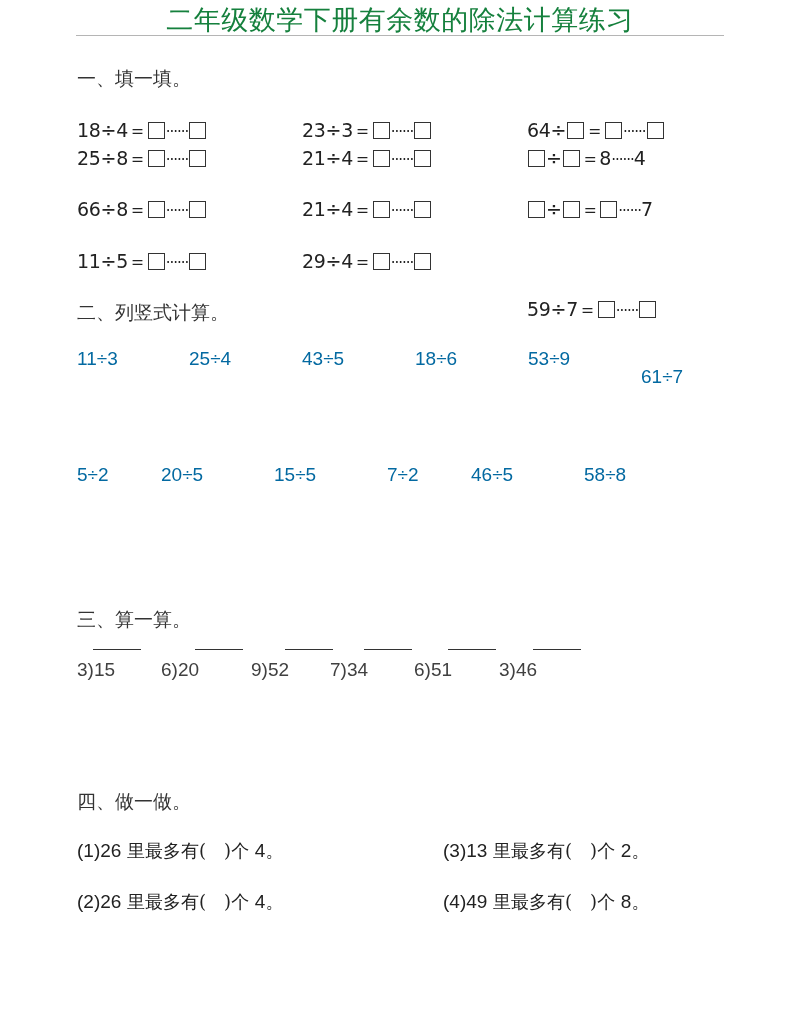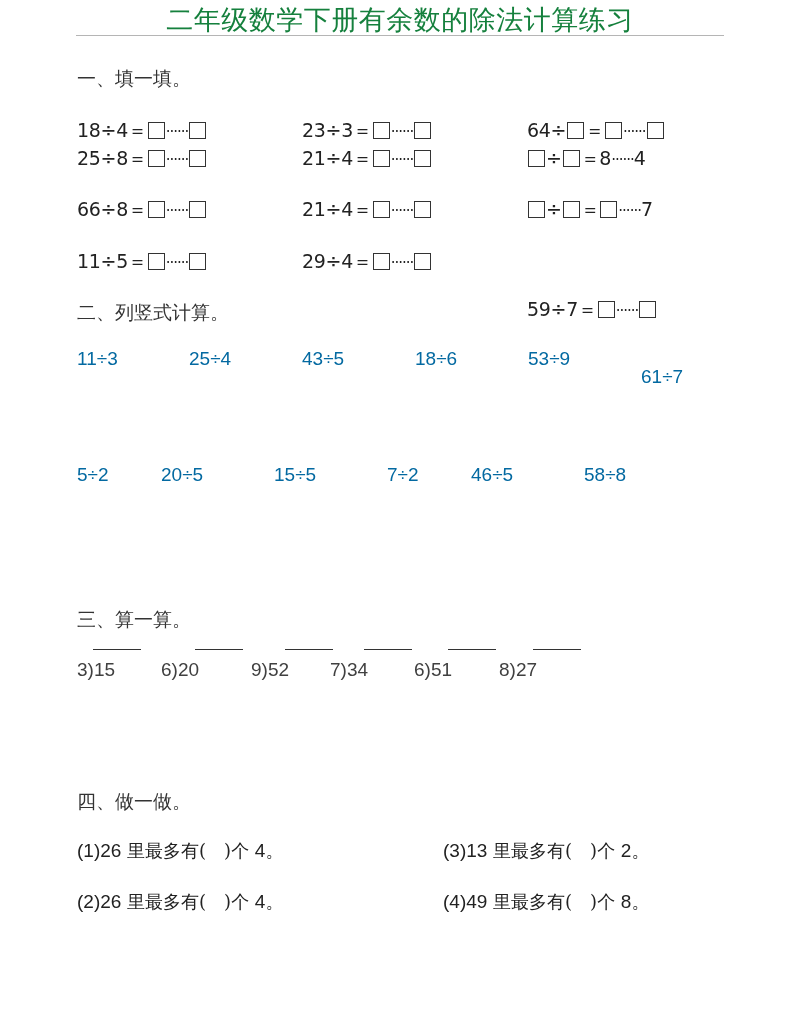--- a/index.html
+++ b/index.html
@@ -83,20 +83,20 @@
 <div class="vert" style="left:471px; top:464px;">46÷5</div>
 <div class="vert" style="left:584px; top:464px;">58÷8</div>
 
 <div class="heading" style="top:607px;">三、算一算。</div>
 
 <div class="ld" style="left:77px; top:659px;"><span>3)15</span><span class="bar" style="left:16px; width:48px;"></span></div>
 <div class="ld" style="left:161px; top:659px;"><span>6)20</span><span class="bar" style="left:34px; width:48px;"></span></div>
 <div class="ld" style="left:245px; top:659px;margin-left:6px;"><span>9)52</span><span class="bar" style="left:34px; width:48px;"></span></div>
 <div class="ld" style="left:330px; top:659px;"><span>7)34</span><span class="bar" style="left:34px; width:48px;"></span></div>
 <div class="ld" style="left:414px; top:659px;"><span>6)51</span><span class="bar" style="left:34px; width:48px;"></span></div>
-<div class="ld" style="left:499px; top:659px;"><span>8)27</span><span class="bar" style="left:34px; width:48px;"></span></div>
+<div class="ld" style="left:499px; top:659px;"><span>3)46</span><span class="bar" style="left:34px; width:48px;"></span></div>
 
 <div class="heading" style="top:789px;">四、做一做。</div>
 
 <div class="q" style="left:77px; top:839px;"><span>(1)26</span><span class="cn"> 里最多有(　)个 </span><span>4</span><span class="cn">。</span></div>
 <div class="q" style="left:77px; top:890px;"><span>(2)26</span><span class="cn"> 里最多有(　)个 </span><span>4</span><span class="cn">。</span></div>
 <div class="q" style="left:443px; top:839px;"><span>(3)13</span><span class="cn"> 里最多有(　)个 </span><span>2</span><span class="cn">。</span></div>
 <div class="q" style="left:443px; top:890px;"><span>(4)49</span><span class="cn"> 里最多有(　)个 </span><span>8</span><span class="cn">。</span></div>
 
 </body></html>

